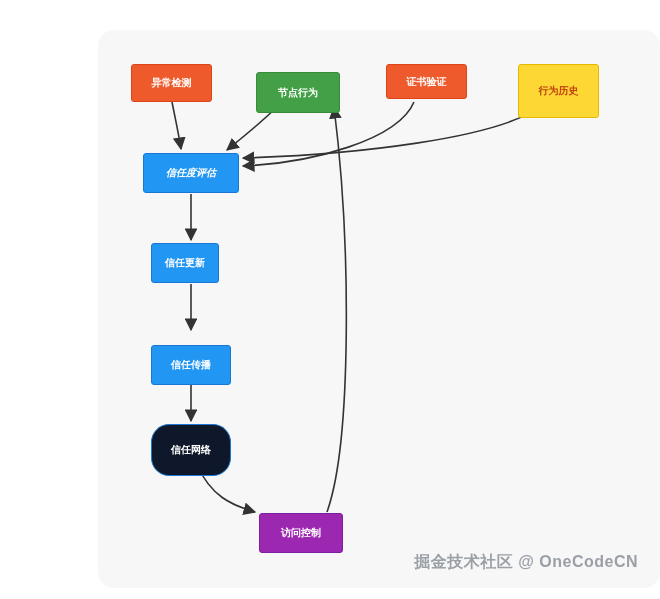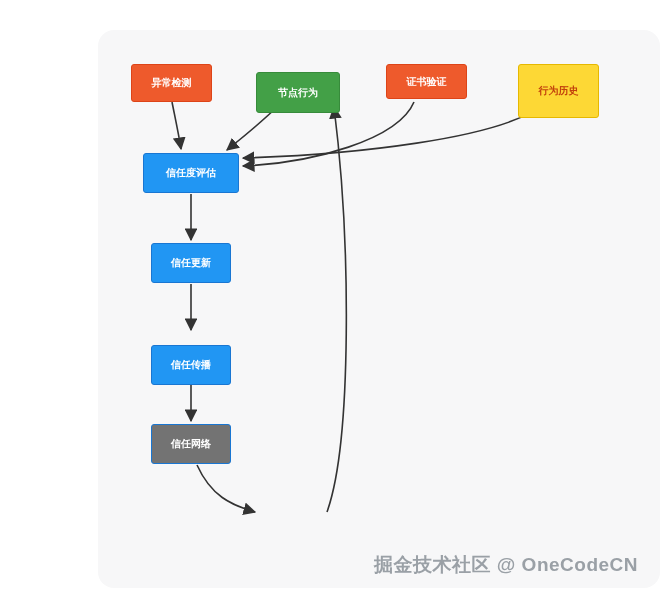--- a/index.html
+++ b/index.html
@@ -42,30 +42,30 @@
     font-weight: bold;
     font-size: 10px;
     border-radius: 3px;
     border: 1px solid transparent;
     white-space: nowrap;
   }
   .n-anomaly   { left:131px; top:64px;  width:81px; height:38px; background:#ee5a2c; border-color:#dd4418; color:#ffffff; }
   .n-behavior  { left:256px; top:62px;  width:84px; height:41px; background:#43a047; border-color:#378b3b; color:#ffffff;margin-top:10px; }
   .n-cert      { left:386px; top:64px;  width:81px; height:35px; background:#ee5a2c; border-color:#dd4418; color:#ffffff; }
   .n-history   { left:518px; top:64px;  width:81px; height:54px; background:#fdd835; border-color:#e6b800; color:#c2410c; }
-  .n-trusteval { left:143px; top:153px; width:96px; height:40px; background:#2196f3; border-color:#1976d2; color:#ffffff; }
-  .n-update    { left:151px; top:243px; width:80px; height:40px; background:#2196f3; border-color:#1976d2; color:#ffffff; }
+  .n-trusteval { left:143px; top:153px; width:96px; height:40px; background:#2196f3; border-color:#1976d2; color:#ffffff;font-style:italic; }
+  .n-update    { left:151px; top:243px; width:68px; height:40px; background:#2196f3; border-color:#1976d2; color:#ffffff; }
   .n-prop      { left:151px; top:345px; width:80px; height:40px; background:#2196f3; border-color:#1976d2; color:#ffffff; }
-  .n-network   { left:151px; top:424px; width:80px; height:40px; background:#737373; border-color:#1976d2; color:#ffffff; }
+  .n-network   { left:151px; top:424px; width:80px; height:52px; background:#0f172a; border-color:#1976d2; color:#ffffff;border-radius:18px; }
   .n-access    { left:259px; top:513px; width:84px; height:40px; background:#9c27b0; border-color:#7b1fa2; color:#ffffff; }
   .watermark {
     position: absolute;
     right: 22px;
     top: 552px;
-    font-size: 19px;
+    font-size: 16px;
     font-weight: bold;
     color: #9aa0a6;
     letter-spacing: 0.5px;
   }
 </style>
 </head>
 <body>
 
 <div class="stage">
 
@@ -114,16 +114,19 @@
   </div>
   <div class="node n-update">
     <span>信任更新</span>
   </div>
   <div class="node n-prop">
     <span>信任传播</span>
   </div>
   <div class="node n-network">
     <span>信任网络</span>
   </div>
+  <div class="node n-access">
+    <span>访问控制</span>
+  </div>
 
   <div class="watermark">掘金技术社区 @ OneCodeCN</div>
 
 </div>
 
 </body></html>

